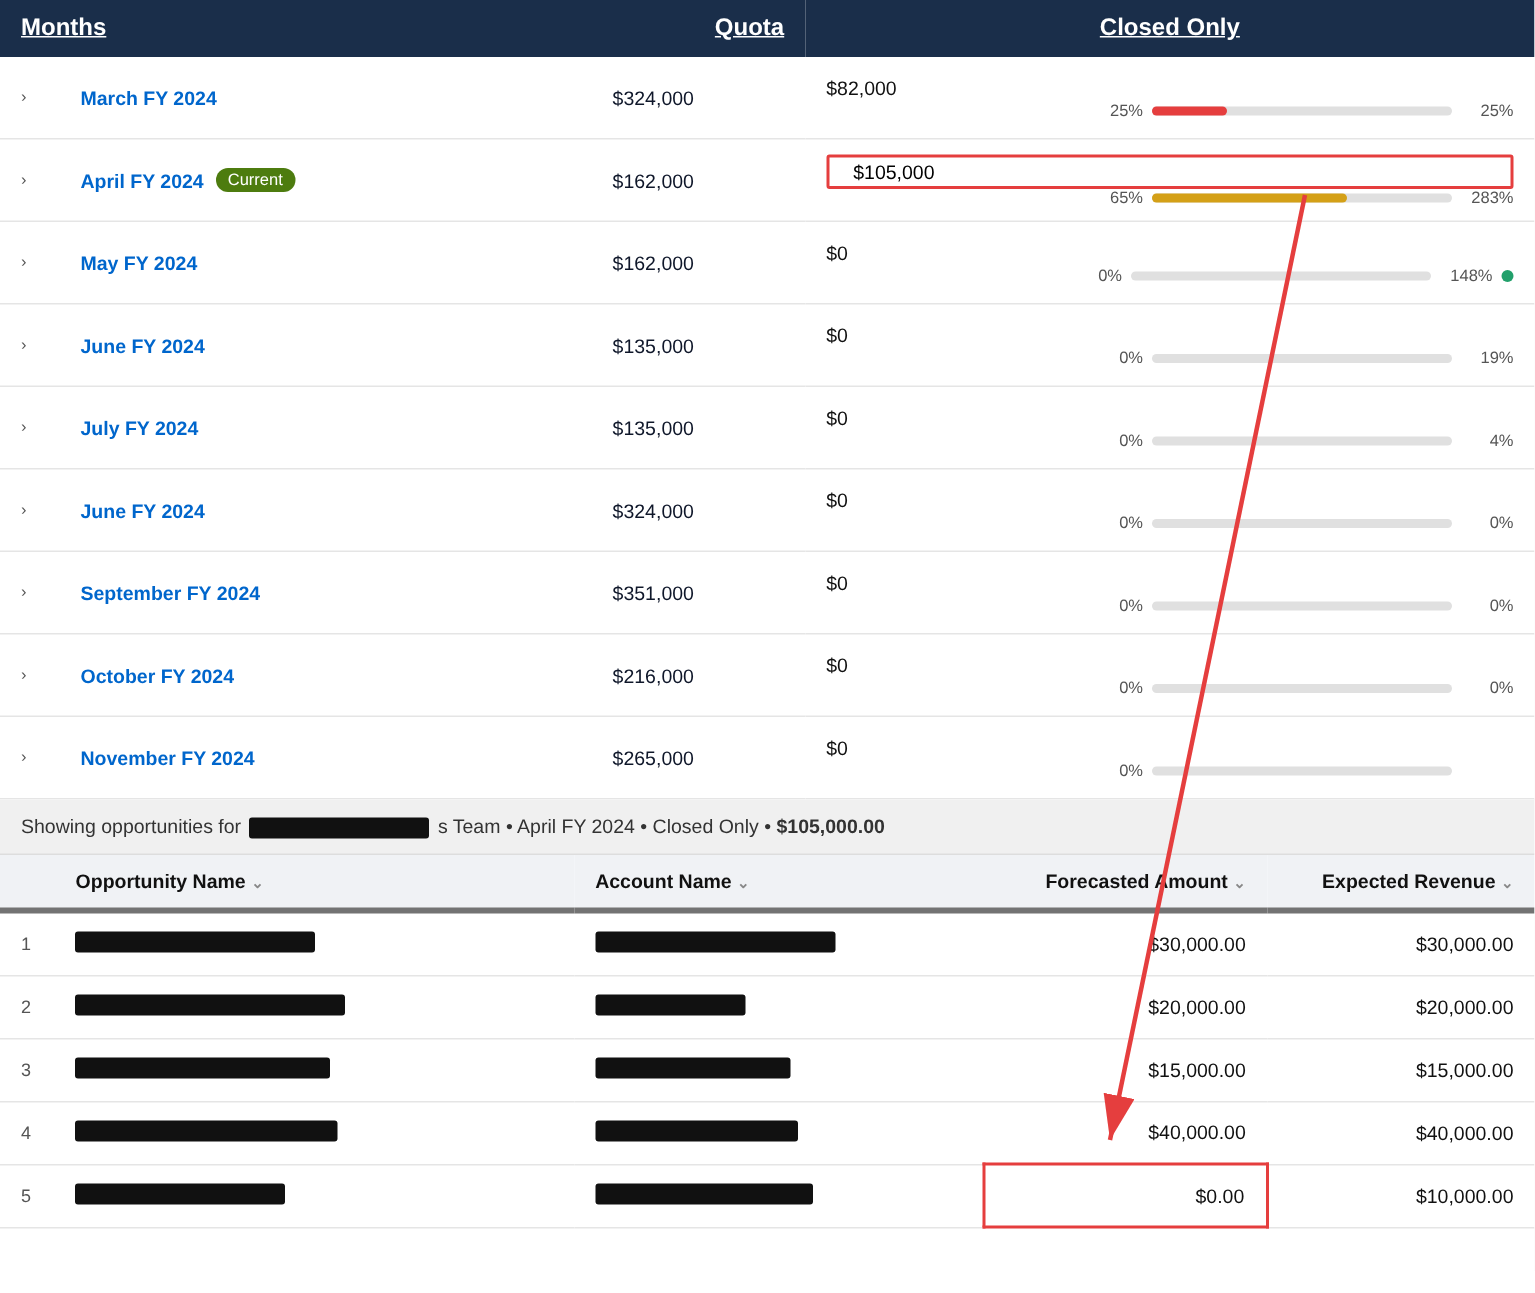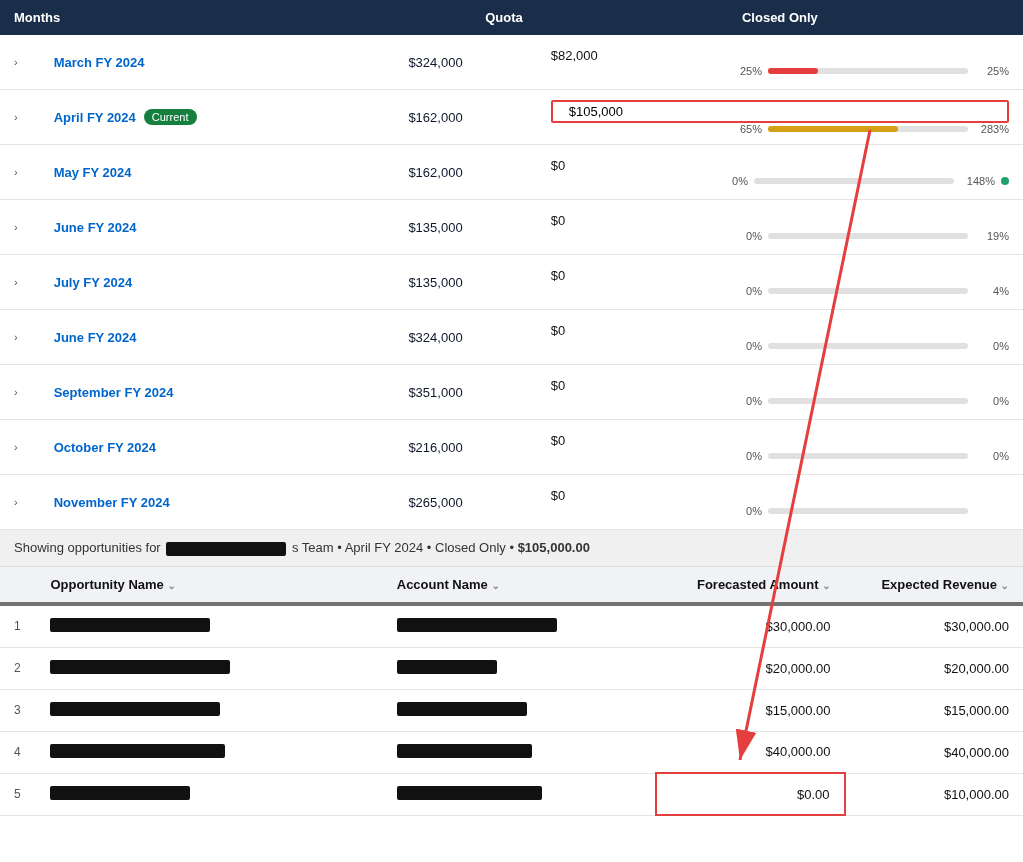--- a/index.html
+++ b/index.html
@@ -3,31 +3,31 @@
   <meta charset="utf-8">
   <style>
     * { box-sizing: border-box; margin: 0; padding: 0; }
     body { font-family: -apple-system, BlinkMacSystemFont, 'Segoe UI', sans-serif; font-size: 13px; background: #f3f3f3; }
 
     .container { width: 1023px; min-height: 862px; background: #fff; overflow: hidden; position: relative; }
 
     
     .top-table { width: 100%; border-collapse: collapse; }
     .top-table thead tr { background: #1a2e4a; color: #fff; }
-    .top-table thead th { padding: 10px 14px; text-align: left; font-size: 13px; font-weight: 600; }
+    .top-table thead th { padding: 10px 14px; text-align: left; font-size: 16px; font-weight: 600; text-decoration: underline; }
     .top-table thead th.right { text-align: right; }
     .top-table thead th.center { text-align: center; }
 
     .top-table tbody tr { border-bottom: 1px solid #e5e5e5; background: #fff; }
 
     .month-cell { padding: 0 14px; width: 330px; }
     .month-inner { display: flex; align-items: center; gap: 8px; height: 54px; }
     .chevron { color: #555; font-size: 11px; cursor: pointer; }
     .month-label { color: #0066cc; font-weight: 600; font-size: 13px; margin-left: 28px; }
-    .current-badge { background: #15803d; color: #fff; font-size: 11px; padding: 2px 8px; border-radius: 12px; font-weight: 500; }
+    .current-badge { background: #4d7c0f; color: #fff; font-size: 11px; padding: 2px 8px; border-radius: 12px; font-weight: 500; }
 
     .quota-cell { padding: 0 14px; text-align: center; width: 200px; font-size: 13px; color: #0f172a; }
 
     .closed-only-cell { padding: 4px 14px; width: 480px; }
     .closed-inner { display: flex; flex-direction: column; padding: 4px 0; position: relative; }
     .amount-label { font-size: 13px; font-weight: 500; color: #111; margin-bottom: 2px; }
     .bar-row { display: flex; align-items: center; gap: 6px; width: 100%; justify-content: flex-end; }
     .pct-label { font-size: 11px; color: #555; min-width: 30px; text-align: right; }
     .bar-track { width: 200px; height: 6px; background: #e0e0e0; border-radius: 3px; position: relative; overflow: visible; }
     .bar-fill { height: 100%; border-radius: 3px; }

